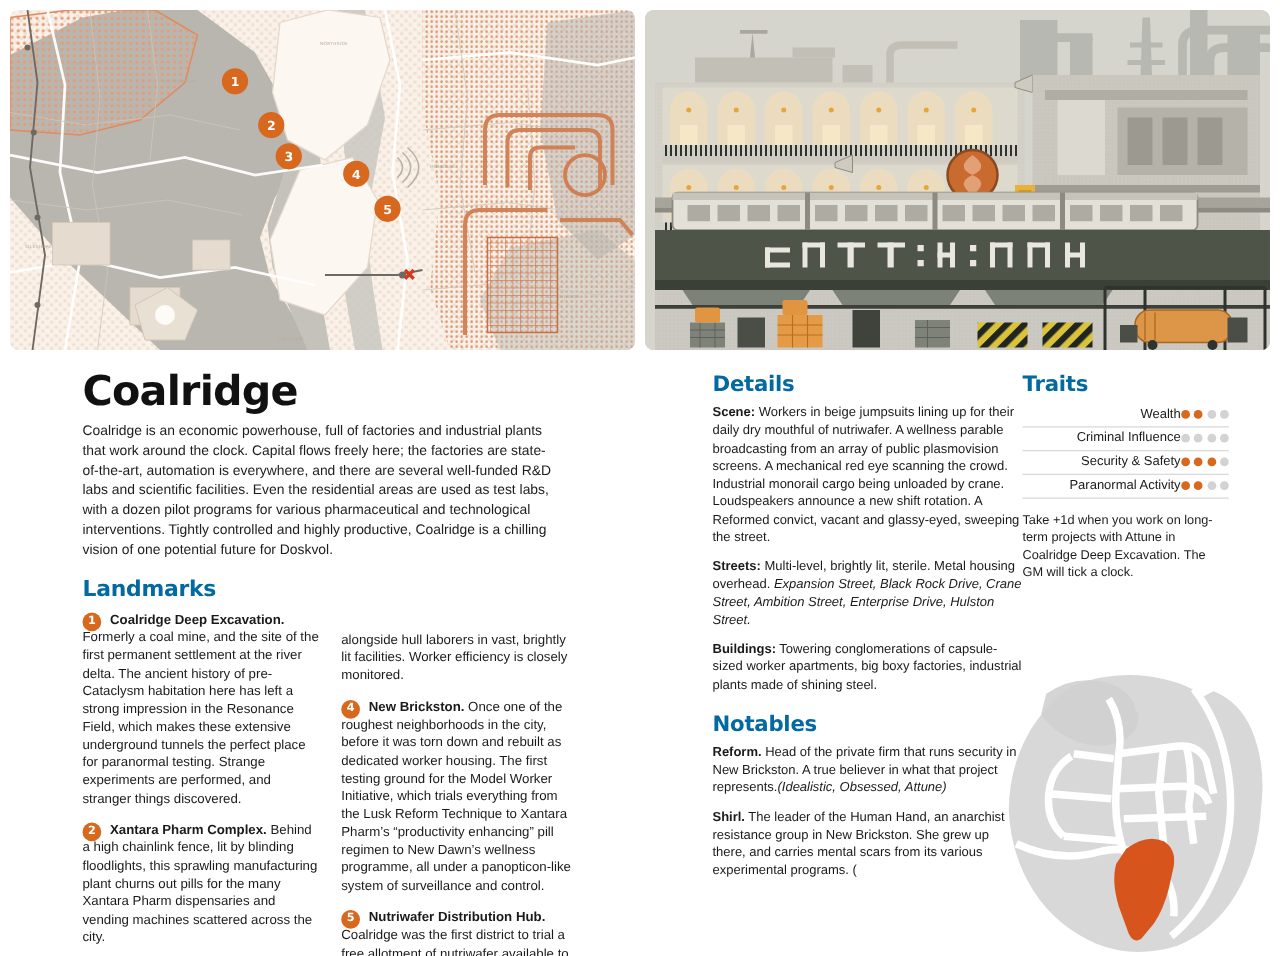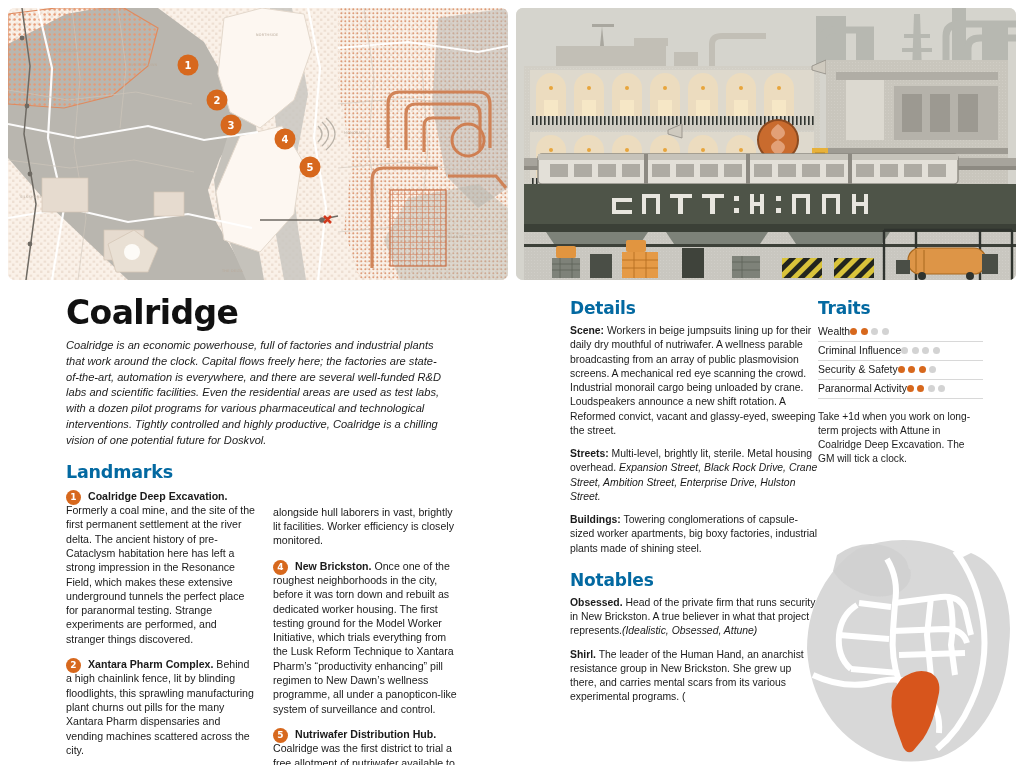--- a/index.html
+++ b/index.html
@@ -37,21 +37,21 @@
   .col-mid    { position:absolute; left:570px; top:296px; width:248px; }
   .col-right  { position:absolute; left:818px; top:296px; width:165px; }
 
   h1.district-title {
     font-family:"DejaVu Sans", sans-serif;
     font-size:33px; font-weight:900; letter-spacing:-0.6px;
     margin:0 0 9px 0; line-height:1;
     color:#111;
   }
   .lede {
-    font-style:italic; font-size:11.1px; line-height:1.42;
+    font-size:11.1px; line-height:1.42;
     margin:0 0 16px 0; color:#1c1c1c;
     width:376px;
   }
 
   h2.sec {
     font-family:"DejaVu Sans", sans-serif;
     font-size:17.5px; font-weight:700; letter-spacing:-0.2px;
     margin:4px 0 7px 0; line-height:1; color:#0369a1;
   }
   h2.sec.mid { font-size:17px; }
@@ -75,21 +75,21 @@
   .cont { font-size:10.6px; line-height:1.35; margin:16px 0 11px 0; }
 
   
   .entry { font-size:10.4px; line-height:1.37; margin:0 0 9px 0; }
   .entry b { font-weight:700; }
   .entry i { font-style:italic; }
 
   
   .traits-table { width:165px; margin-top:2px; }
   .trait-row {
-    display:flex; align-items:center; justify-content:flex-start;
+    display:flex; align-items:center; justify-content:flex-end;
     border-top:1px solid #d8d8d8;
     padding:3.5px 0 3.5px 0;
     font-size:10.4px;
   }
   .trait-row:first-child { border-top:none; padding-top:2px; }
   .trait-row:last-child { border-bottom:1px solid #d8d8d8; }
   .trait-label { white-space:nowrap; }
   .dots { display:flex; gap:3.5px; flex:0 0 auto; }
   .dot { width:7px; height:7px; border-radius:50%; background:#d3d3d3; }
   .dot.on { background:#d7681d; }
@@ -565,21 +565,21 @@
   <h2 class="sec mid">Details</h2>
 
   <p class="entry"><b>Scene:</b><span> Workers in beige jumpsuits lining up for their daily dry mouthful of nutriwafer. A wellness parable broadcasting from an array of public plasmovision screens. A mechanical red eye scanning the crowd. Industrial monorail cargo being unloaded by crane. Loudspeakers announce a new shift rotation. A Reformed convict, vacant and glassy-eyed, sweeping the street.</span></p>
 
   <p class="entry"><b>Streets:</b><span> Multi-level, brightly lit, sterile. Metal housing overhead. </span><i>Expansion Street, Black Rock Drive, Crane Street, Ambition Street, Enterprise Drive, Hulston Street.</i></p>
 
   <p class="entry"><b>Buildings:</b><span> Towering conglomerations of capsule-sized worker apartments, big boxy factories, industrial plants made of shining steel.</span></p>
 
   <h2 class="sec mid" style="margin-top:16px">Notables</h2>
 
-  <p class="entry"><b>Obsessed.</b><span> Head of the private firm that runs security in New Brickston. A true believer in what that project represents.</span><i>(Idealistic, Obsessed, Attune)</i></p>
+  <p class="entry"><b>Reform.</b><span> Head of the private firm that runs security in New Brickston. A true believer in what that project represents.</span><i>(Idealistic, Obsessed, Attune)</i></p>
 
 
   <p class="entry"><b>Shirl.</b><span> The leader of the Human Hand, an anarchist resistance group in New Brickston. She grew up there, and carries mental scars from its various experimental programs. (</span></p>
 </div>
 
 <div class="col-right">
   <h2 class="sec mid">Traits</h2>
 
   <div class="traits-table">
     <div class="trait-row">

